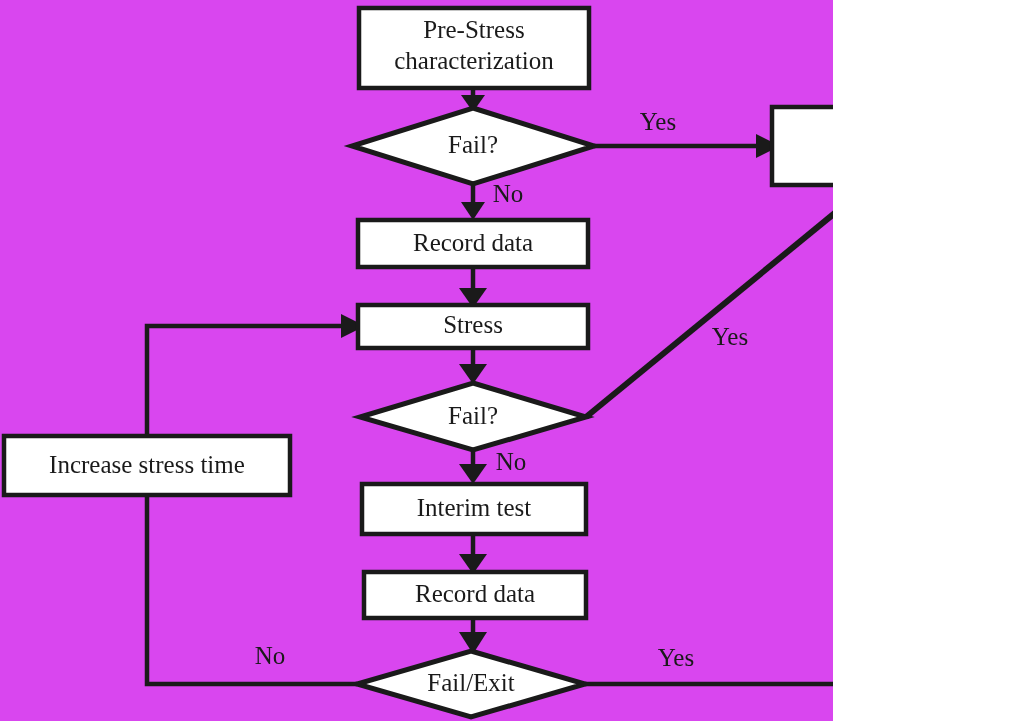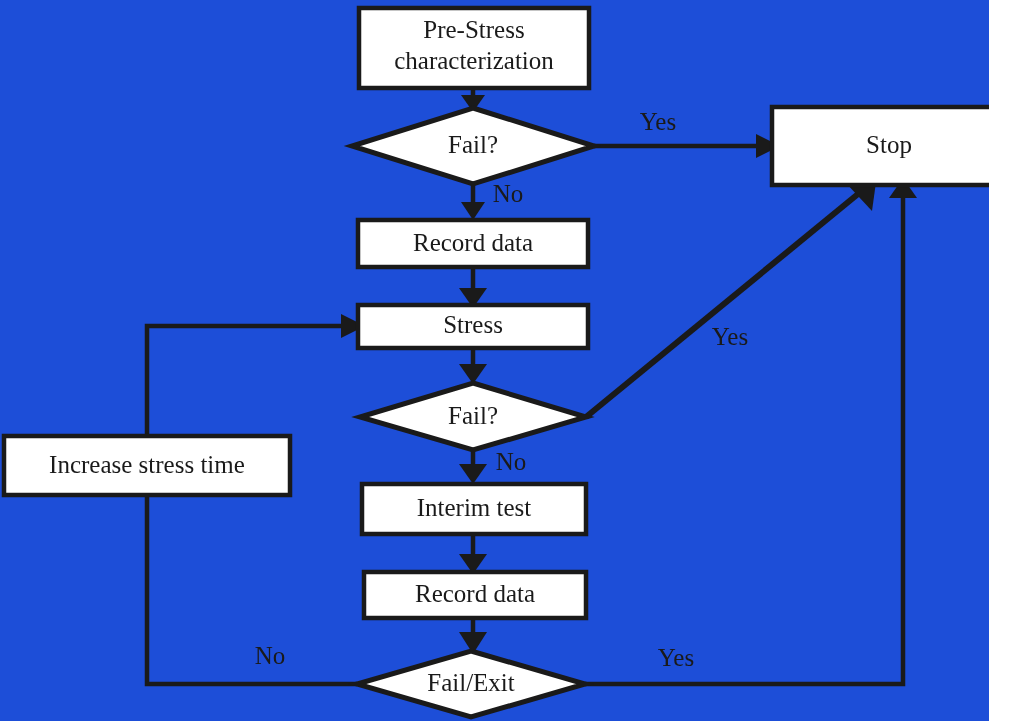--- a/index.html
+++ b/index.html
@@ -5,23 +5,23 @@
   html, body {
     margin: 0;
     padding: 0;
     background: #ffffff;
   }
   body {
     font-family: "Liberation Serif", "DejaVu Serif", serif;
   }
   #flowchart-root {
     position: relative;
-    width: 989px;
+    width: 833px;
     height: 721px;
-    background: #1d4ed8;
+    background: #d946ef;
     overflow: hidden;
   }
   svg.flow-canvas {
     display: block;
     width: 1009px;
     height: 721px;
   }
   .node-shape {
     fill: #ffffff;
     stroke: #1a1a1a;

